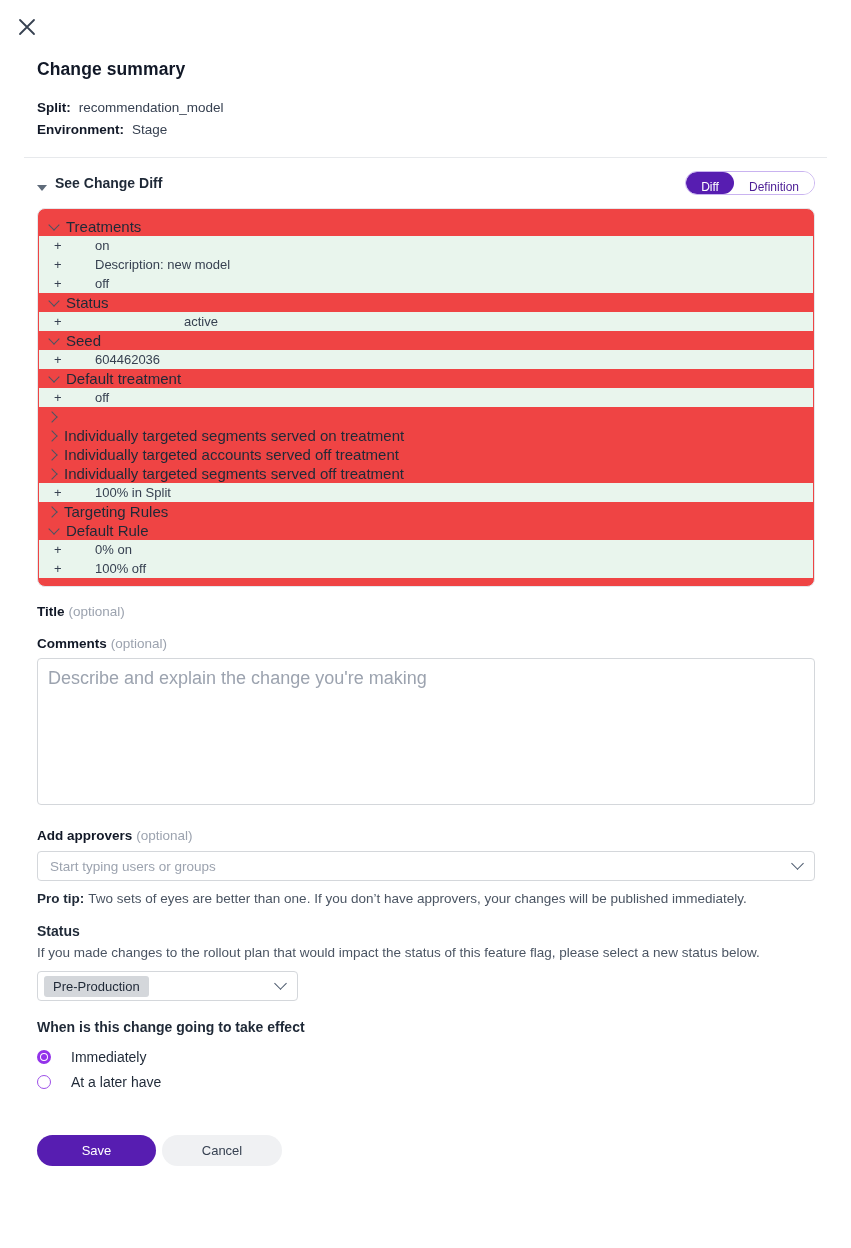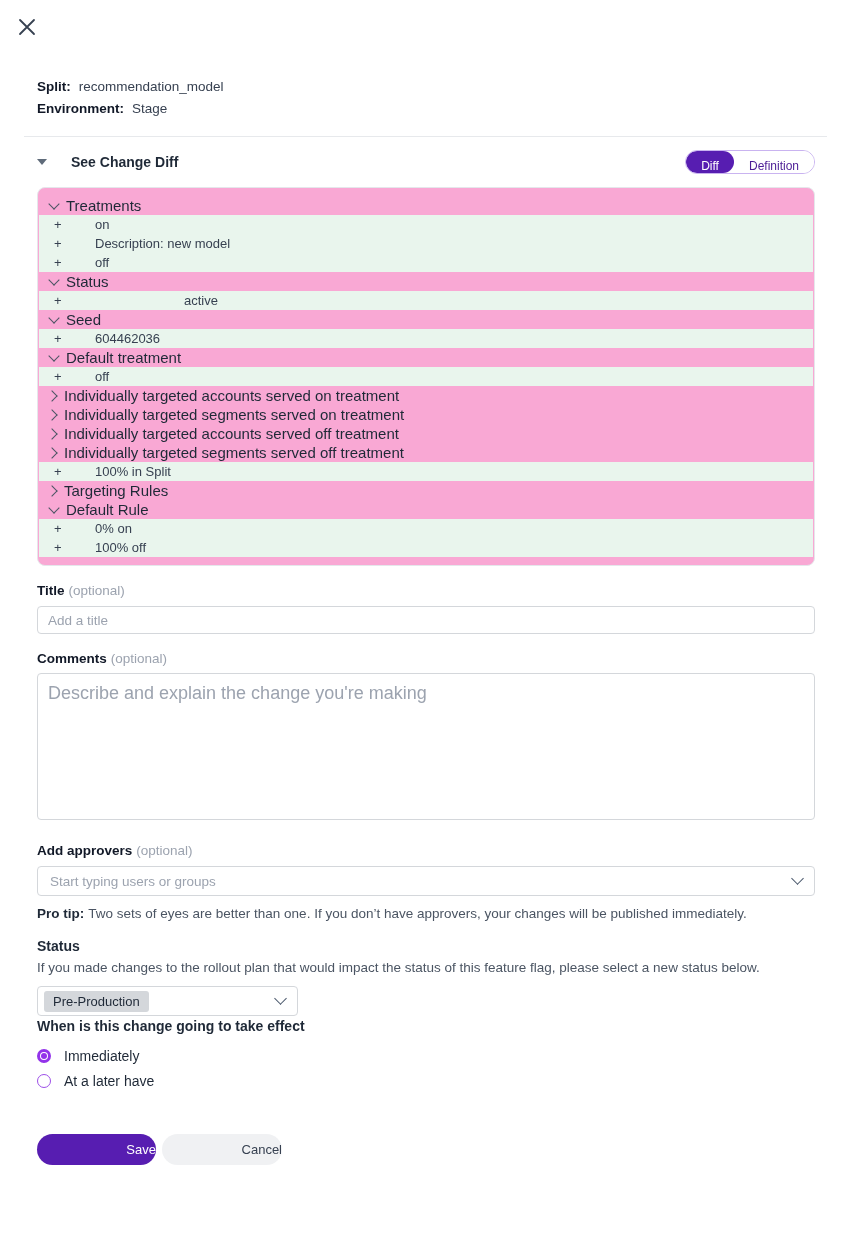--- a/index.html
+++ b/index.html
@@ -7,28 +7,28 @@
     font-family: "Liberation Sans", sans-serif; color: #1f2937; }
   .close-btn { position: absolute; left: 14px; top: 14px; width: 26px; height: 26px;
     background: none; border: none; cursor: pointer; padding: 2px; }
   .content { padding: 59px 36px 0 37px; }
   h1 { font-size: 17.5px; font-weight: bold; color: #111827; letter-spacing: .1px; }
   .meta { margin-top: 17px; font-size: 13.5px; line-height: 22px; }
   .meta-row .lbl { font-weight: bold; color: #111827; margin-right: 8px; }
   .meta-row .val { color: #374151; }
   hr.divider { border: none; border-top: 1px solid #e7e9ec; margin: 16px -12px 12px -13px; }
   .diff-header-row { display: flex; align-items: center; justify-content: space-between; height: 25px; }
-  .diff-header-left { display: flex; align-items: center; gap: 24px; background: none; border: none; cursor: pointer; font-family: inherit; }
+  .diff-header-left { display: flex; align-items: flex-end; gap: 8px; background: none; border: none; cursor: pointer; font-family: inherit; }
   .tri-down { width: 0; height: 0; border-left: 5px solid transparent; border-right: 5px solid transparent; border-top: 6px solid #5f6b7a; }
   .diff-header-title { font-size: 14px; font-weight: bold; color: #1f2937; }
   .seg-toggle { display: flex; border: 1px solid #c9b3f0; border-radius: 13px; overflow: hidden; height: 24px; }
   .seg { border: none; font-family: inherit; font-size: 12px; cursor: pointer; padding: 8px 15px; }
   .seg-active { background: #571db1; color: #ffffff; border-radius: 12px; }
   .seg-inactive { background: #ffffff; color: #4c1d95; }
-  .diff-panel { margin-top: 13px; border: 1px solid #e5e7eb; border-radius: 8px; padding: 8px 1px; background: #f9a8d4; }
+  .diff-panel { margin-top: 13px; border: 1px solid #e5e7eb; border-radius: 8px; padding: 8px 1px; background: #ef4444; }
   .drow { position: relative; height: 19px; display: flex; align-items: center; }
   .drow.section { padding-left: 11px; gap: 8px; cursor: pointer; }
   .slabel { font-size: 15px; color: #1f2937; }
   .chev { width: 8px; height: 8px; border-right: 1.6px solid #4b5563; border-bottom: 1.6px solid #4b5563; flex: 0 0 auto; }
   .chev.down { transform: rotate(45deg); margin-top: -4px; }
   .chev.right { transform: rotate(-45deg); margin-left: -2px; }
   .drow.added { background: #e9f5ed; }
   .plus { position: absolute; left: 15px; font-size: 13px; color: #374151; }
   .atext { font-size: 13px; color: #374151; }
   .field-label { margin-top: 17px; font-size: 13.5px; }
@@ -44,43 +44,44 @@
   .approver-select input { border: none; outline: none; flex: 1; font-family: inherit; font-size: 13.5px; }
   .sel-chev { width: 9px; height: 9px; border-right: 1.6px solid #475569; border-bottom: 1.6px solid #475569;
     transform: rotate(45deg); margin-top: -5px; flex: 0 0 auto; }
   .protip { margin-top: 9px; font-size: 13.5px; line-height: 17px; color: #4b5563; }
   .protip .b { font-weight: bold; color: #1f2937; margin-right: 4px; }
   .status-h { margin-top: 16px; font-size: 14px; font-weight: bold; color: #1f2937; }
   .status-desc { margin-top: 5px; font-size: 13.5px; line-height: 17px; color: #4b5563; max-width: 778px; }
   .status-select { margin-top: 10px; width: 261px; height: 30px; border: 1px solid #d4d7db; border-radius: 4px;
     display: flex; align-items: center; justify-content: space-between; padding: 0 12px 0 6px; cursor: pointer; }
   .chip { background: #d4d7db; border-radius: 3px; padding: 3px 9px; font-size: 13px; color: #1f2937; }
-  .when-h { margin-top: 2px; font-size: 14px; font-weight: bold; color: #1f2937; }
+  .when-h { margin-top: 18px; font-size: 14px; font-weight: bold; color: #1f2937; }
   .radio-group { margin-top: 9px; }
-  .radio-row { display: flex; align-items: center; gap: 13px; height: 25px; cursor: pointer; }
+  .radio-row { display: flex; align-items: center; gap: 20px; height: 25px; cursor: pointer; }
   .radio { width: 14px; height: 14px; border-radius: 50%; border: 1.6px solid #9d4fe8; background: #fff;
     display: flex; align-items: center; justify-content: center; flex: 0 0 auto; }
   .radio.checked { border: 3px solid #9333ea; }
   .radio.checked .dot { width: 6px; height: 6px; border-radius: 50%; background: #9333ea; }
   .radio-label { font-size: 14px; color: #1f2937; }
   .btn-row { margin-top: 41px; display: flex; gap: 6px; }
-  .btn { border: none; font-family: inherit; font-size: 13px; height: 31px; border-radius: 16px; cursor: pointer; text-align: right; }
+  .btn { border: none; font-family: inherit; font-size: 13px; height: 31px; border-radius: 16px; cursor: pointer; }
   .btn-save { background: #571db1; color: #ffffff; width: 119px; }
   .btn-cancel { background: #f0f1f3; color: #374151; width: 120px; }
 </style>
 </head>
 <body>
 
 <button class="close-btn">
   <svg width="22" height="22" viewBox="0 0 22 22">
     <path d="M4 4 L18 18 M18 4 L4 18" stroke="#374151" stroke-width="1.8" stroke-linecap="round" fill="none"></path>
   </svg>
 </button>
 
 <div class="content">
+  <h1>Change summary</h1>
 
   <div class="meta">
     <div class="meta-row">
       <span class="lbl">Split:</span><span class="val">recommendation_model</span>
     </div>
     <div class="meta-row">
       <span class="lbl">Environment:</span><span class="val">Stage</span>
     </div>
   </div>
 
@@ -133,21 +134,20 @@
       <div class="drow section">
         <span class="chev down"></span>
         <span class="slabel">Default treatment</span>
       </div>
       <div class="drow added">
         <span class="plus">+</span>
         <span class="atext" style="margin-left: 56px;">off</span>
       </div>
       <div class="drow section">
         <span class="chev right"></span>
-        <span class="slabel">Individually targeted accounts served on treatment</span>
       </div>
       <div class="drow section">
         <span class="chev right"></span>
         <span class="slabel">Individually targeted segments served on treatment</span>
       </div>
       <div class="drow section">
         <span class="chev right"></span>
         <span class="slabel">Individually targeted accounts served off treatment</span>
       </div>
       <div class="drow section">
@@ -172,21 +172,20 @@
       </div>
       <div class="drow added">
         <span class="plus">+</span>
         <span class="atext" style="margin-left: 56px;">100% off</span>
       </div>
     </div>
 
   <div class="field-label">
     <span class="b">Title</span><span class="opt">(optional)</span>
   </div>
-  <input class="text-input" type="text" placeholder="Add a title" style="">
 
   <div class="field-label">
     <span class="b">Comments</span><span class="opt">(optional)</span>
   </div>
   <textarea class="comments" placeholder="Describe and explain the change you're making" style=""></textarea>
 
   <div class="field-label" style="margin-top:19px">
     <span class="b">Add approvers</span><span class="opt">(optional)</span>
   </div>
   <div class="approver-select">

